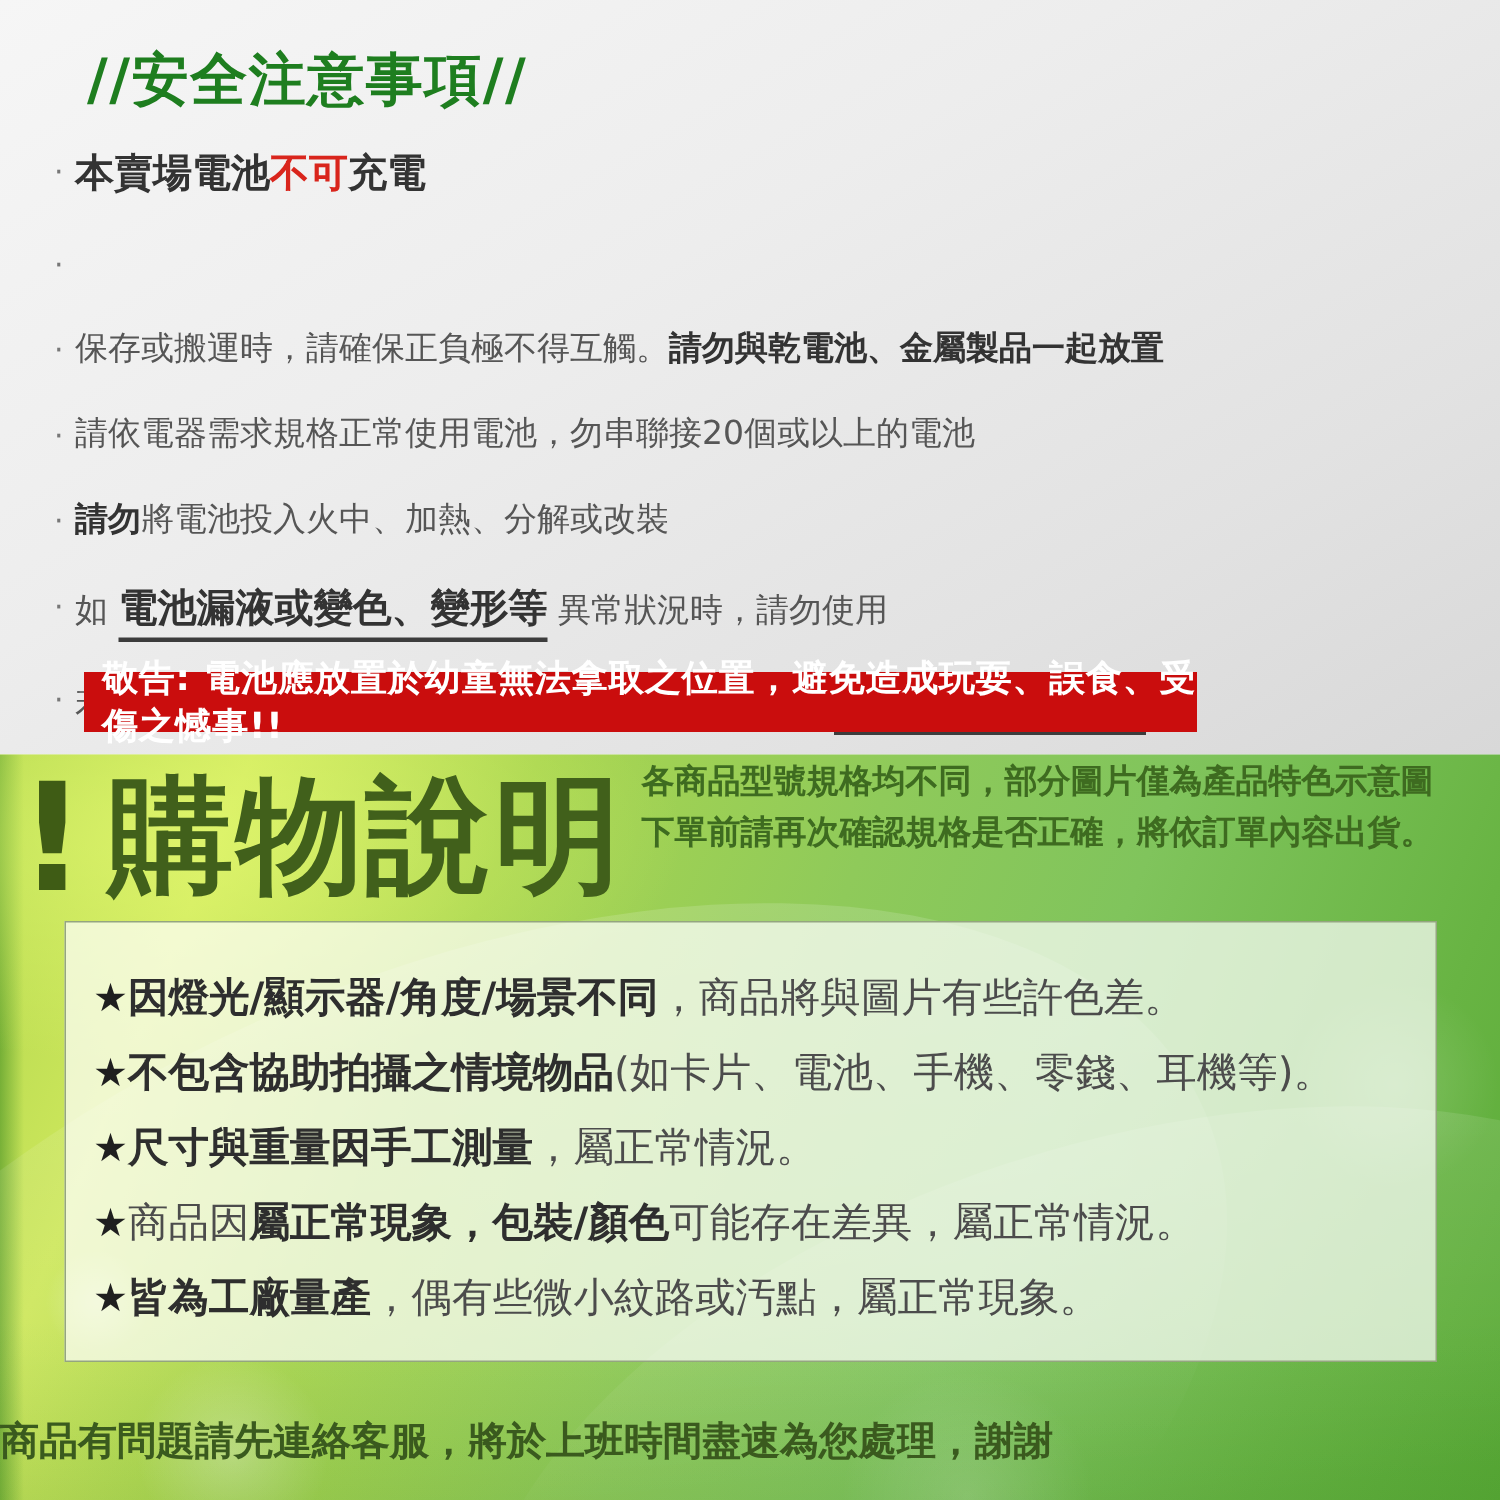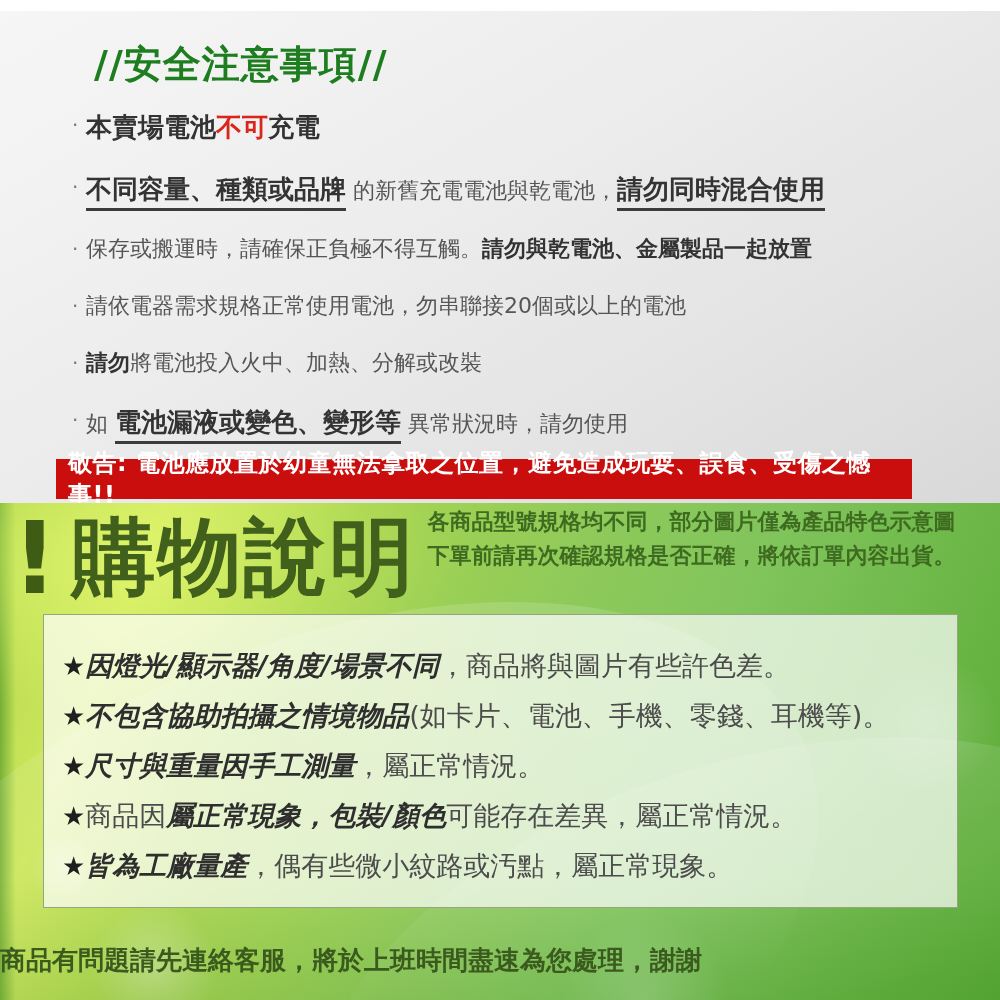--- a/index.html
+++ b/index.html
@@ -1,40 +1,39 @@
 <!DOCTYPE html>
 <html><head>
 <meta charset="utf-8">
 <style>
   * { margin:0; padding:0; box-sizing:border-box; }
   html,body { width:1000px; height:1000px; overflow:hidden; }
   body { font-family:"DejaVu Sans","Liberation Sans",sans-serif; position:relative; }
 
   
   .safety {
-    position:absolute; left:0; top:11px; width:1000px; height:503px;
+    position:absolute; left:0; top:0; width:1000px; height:503px;
     background:linear-gradient(150deg,#f6f6f6 0%,#ededed 40%,#e2e2e2 75%,#d8d8d8 100%);
-    padding-left:36px;
   }
   .safety-title {
     margin:28px 0 20px 58px;
     font-size:38px; font-weight:bold; color:#1e7e1f; letter-spacing:1px;
   }
   .s-item { display:flex; align-items:flex-start; margin:0 0 27px 36px; }
   .s-item .marker { color:#777; font-size:20px; line-height:30px; width:14px; flex:0 0 14px; }
   .s-item .txt { font-size:22px; color:#565656; line-height:1.35; }
   .seg { color:#565656; }
   .seg.b { font-weight:bold; color:#333; }
   .seg.red { color:#d9251c; }
   .seg.u { border-bottom:3px solid #3c3c3c; padding-bottom:4px; }
   .seg.lg { font-size:26px; }
 
   
   .warning-banner {
-    position:absolute; left:56px; top:448px; width:856px; height:40px;
+    position:absolute; left:56px; top:448px; width:742px; height:40px;
     background:#ca0d0d; color:#ffffff; display:flex; align-items:center;
     padding-left:12px; font-size:24px; font-weight:bold; letter-spacing:0.5px;
   }
 
   
   .shopping {
     position:absolute; left:0; top:503px; width:1000px; height:497px;
     background:linear-gradient(112deg,#b2d74d 0%,#cde75c 14%,#a8d550 30%,#8fca5a 50%,#80c45c 66%,#68b443 86%,#5aaa37 100%);
     overflow:hidden;
   }
@@ -71,38 +70,37 @@
 
   .notes-box {
     position:absolute; left:43px; top:111px; width:915px; height:294px;
     background:rgba(255,255,255,0.70); border:1px solid #94a580;
     padding:36px 16px 0 18px;
   }
   .n-item { display:flex; align-items:flex-start; margin-bottom:20px; }
   .n-item .marker { color:#1f1f1f; font-size:26px; line-height:30px; flex:0 0 auto; }
   .n-item .txt { font-size:27px; line-height:30px; }
   .n-item .seg { color:#4c4c4c; }
-  .n-item .seg.b { color:#2e2e2e; font-weight:bold;font-style:italic; }
+  .n-item .seg.b { color:#2e2e2e; font-weight:bold; }
 
   .footer-note { position:absolute; left:0; top:440px; width:100%; 
     font-size:26px; font-weight:bold; color:#3a5a1e; }
 </style>
 </head>
 <body>
 
 <div class="safety">
   <div class="safety-title">//安全注意事項//</div>
   <div>
       <div class="s-item">
         <span class="marker">·</span>
         <span class="txt"><span class="seg b lg">本賣場電池</span><span class="seg b red lg">不可</span><span class="seg b lg">充電</span></span>
       </div>
       <div class="s-item">
         <span class="marker">·</span>
-        <span class="txt"><span class="seg b u lg">不同容量、種類或品牌</span><span class="seg"> 的新舊充電電池與乾電池，</span><span class="seg b u lg">請勿同時混合使用</span></span>
       </div>
       <div class="s-item">
         <span class="marker">·</span>
         <span class="txt"><span class="seg">保存或搬運時，請確保正負極不得互觸。</span><span class="seg b">請勿與乾電池、金屬製品一起放置</span></span>
       </div>
       <div class="s-item">
         <span class="marker">·</span>
         <span class="txt"><span class="seg">請依電器需求規格正常使用電池，勿串聯接20個或以上的電池</span></span>
       </div>
       <div class="s-item">

